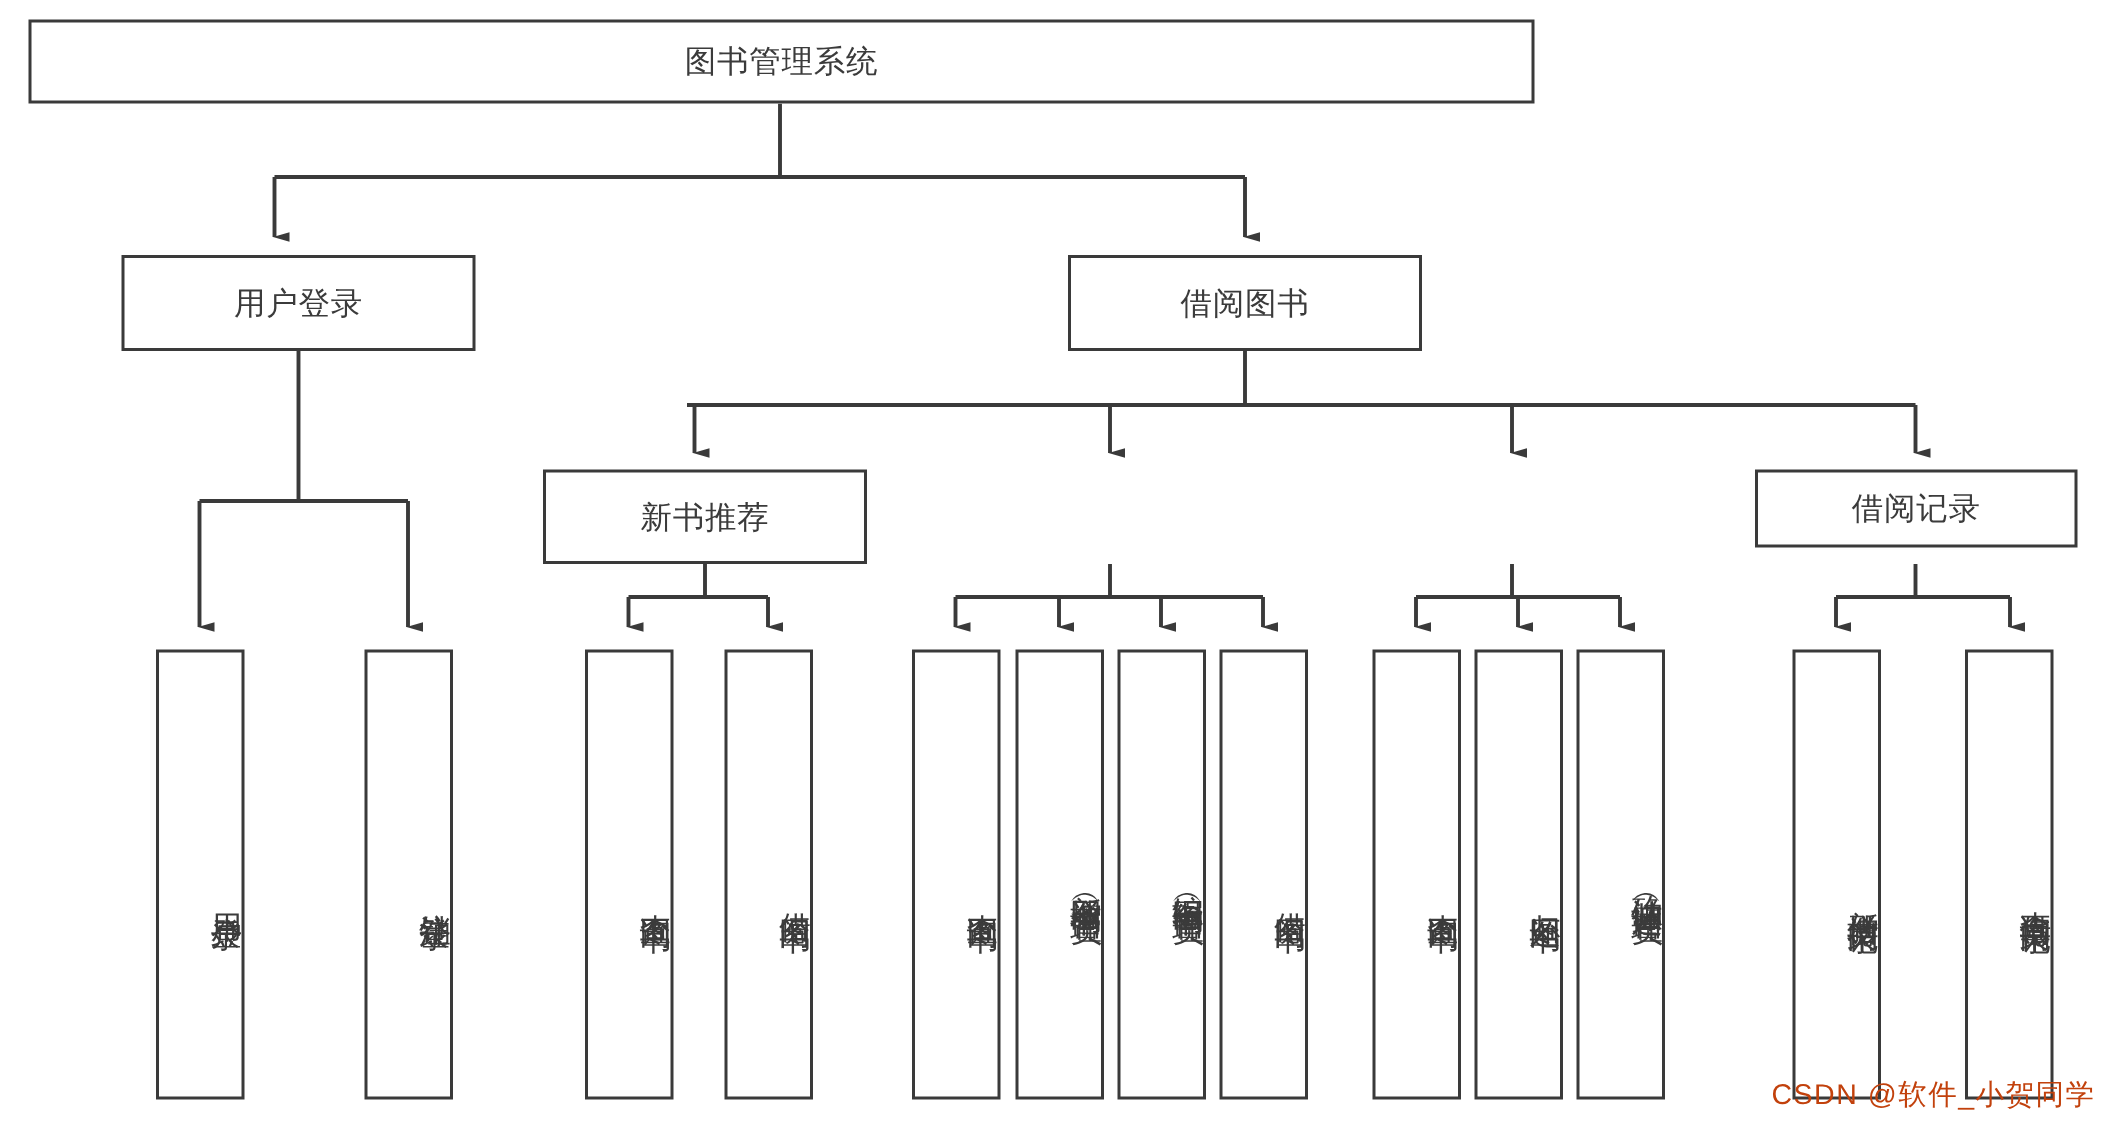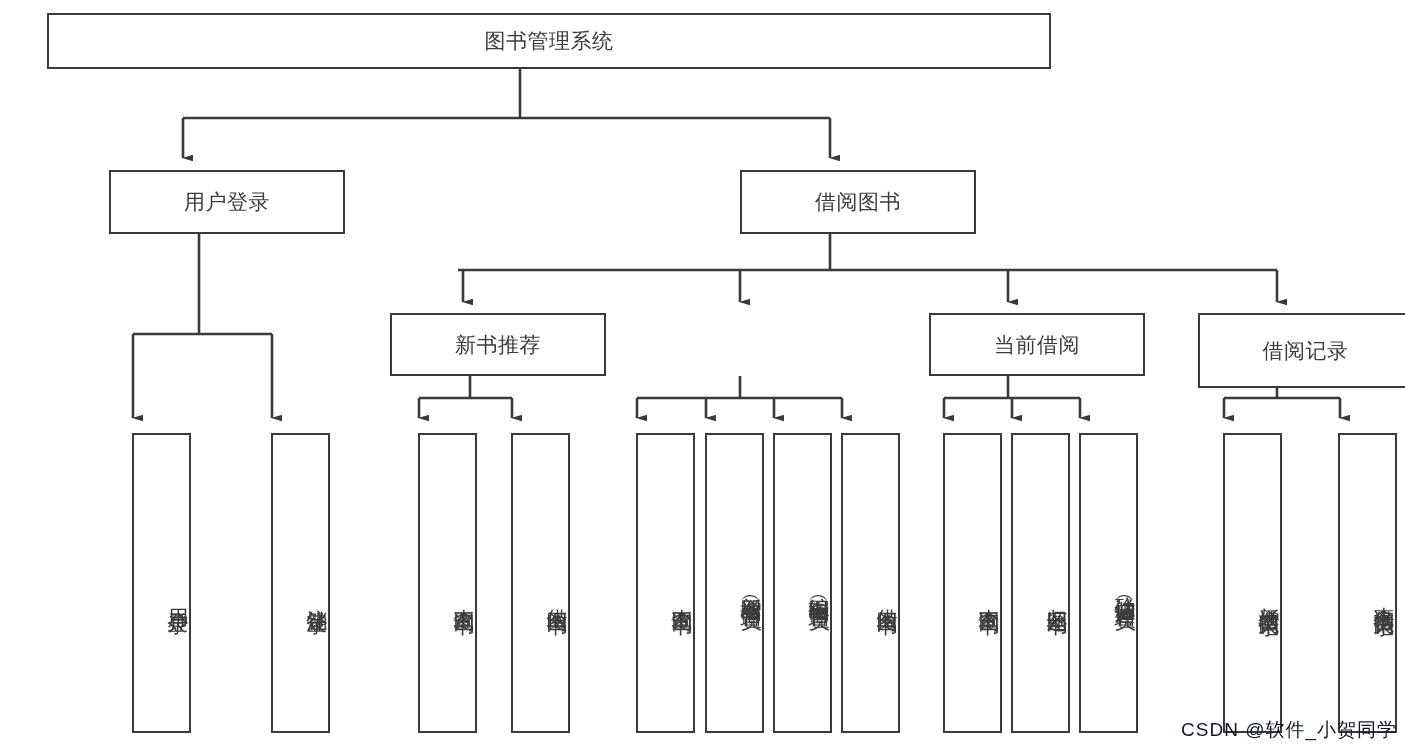--- a/index.html
+++ b/index.html
@@ -3,30 +3,30 @@
 <meta charset="utf-8">
 <style>
   html,body{margin:0;padding:0;background:#ffffff;}
   body{width:1405px;height:747px;overflow:hidden;
        font-family:"Liberation Sans","DejaVu Sans",sans-serif;}
   #canvas{position:relative;width:1405px;height:747px;background:#fff;}
   svg#wires{position:absolute;left:0;top:0;width:1405px;height:747px;}
 
   .node{position:absolute;box-sizing:border-box;background:#ffffff;
         border:2.5px solid #3a3a3a;display:flex;align-items:center;
-        justify-content:center;color:#3b3b3b;margin-left:28px;}
+        justify-content:center;color:#3b3b3b;}
   .node.h{font-size:21px;letter-spacing:.5px;}
   .node.v{writing-mode:vertical-rl;text-orientation:upright;
           font-size:21px;letter-spacing:2px;line-height:1;
           padding-top:26px;align-items:flex-start;justify-content:center;}
   .node .lbl{display:block;white-space:nowrap;}
   .node.v .lbl{writing-mode:vertical-rl;text-orientation:upright;}
 
   #watermark{position:absolute;right:8px;bottom:4px;font-size:19px;
-             color:#0f172a;letter-spacing:1px;white-space:nowrap;}
+             color:#c2410c;letter-spacing:1px;white-space:nowrap;}
 </style>
 </head>
 <body>
 
 <div id="canvas">
 
   <svg id="wires" viewBox="0 0 1405 747" xmlns="http://www.w3.org/2000/svg">
     <defs>
       <marker id="arw" markerWidth="10" markerHeight="12" refX="3.2" refY="10" orient="auto" markerUnits="userSpaceOnUse">
         <path d="M0,0 L6.4,0 L3.2,11 Z" fill="#3a3a3a"></path>
@@ -83,24 +83,21 @@
   <div class="node h" style="left:81px;top:170px;width:236px;height:64px;">
     <span class="lbl">用户登录</span>
   </div>
   <div class="node h" style="left:712px;top:170px;width:236px;height:64px;">
     <span class="lbl">借阅图书</span>
   </div>
 
   <div class="node h" style="left:362px;top:313px;width:216px;height:63px;">
     <span class="lbl">新书推荐</span>
   </div>
-  <div class="node h" style="left:901px;top:313px;width:216px;height:63px;">
-    <span class="lbl">当前借阅</span>
-  </div>
-  <div class="node h" style="left:1170px;top:313px;width:215px;height:75px;">
+  <div class="node h" style="left:1170px;top:313px;width:215px;height:52px;">
     <span class="lbl">借阅记录</span>
   </div>
 
   <div class="node v" style="left:104px;top:433px;width:59px;height:300px;">
     <span class="lbl">用户登录</span>
   </div>
   <div class="node v" style="left:243px;top:433px;width:59px;height:300px;">
     <span class="lbl">注销登录</span>
   </div>
 

